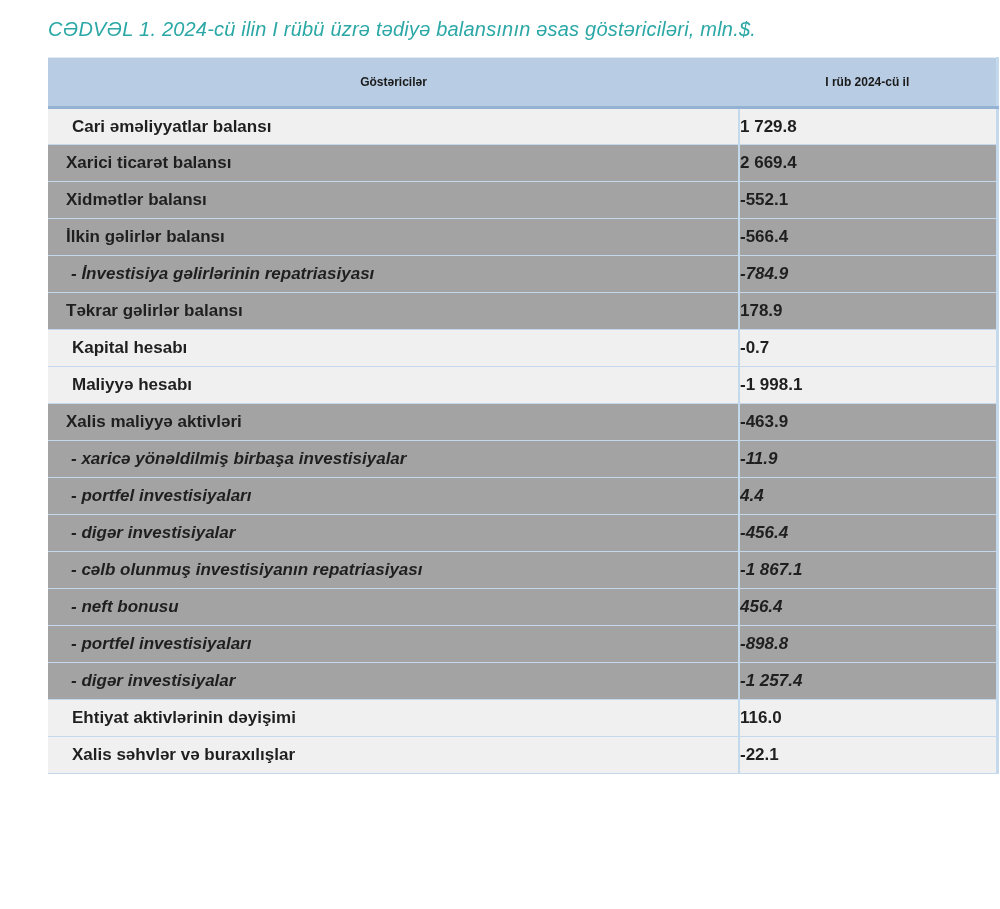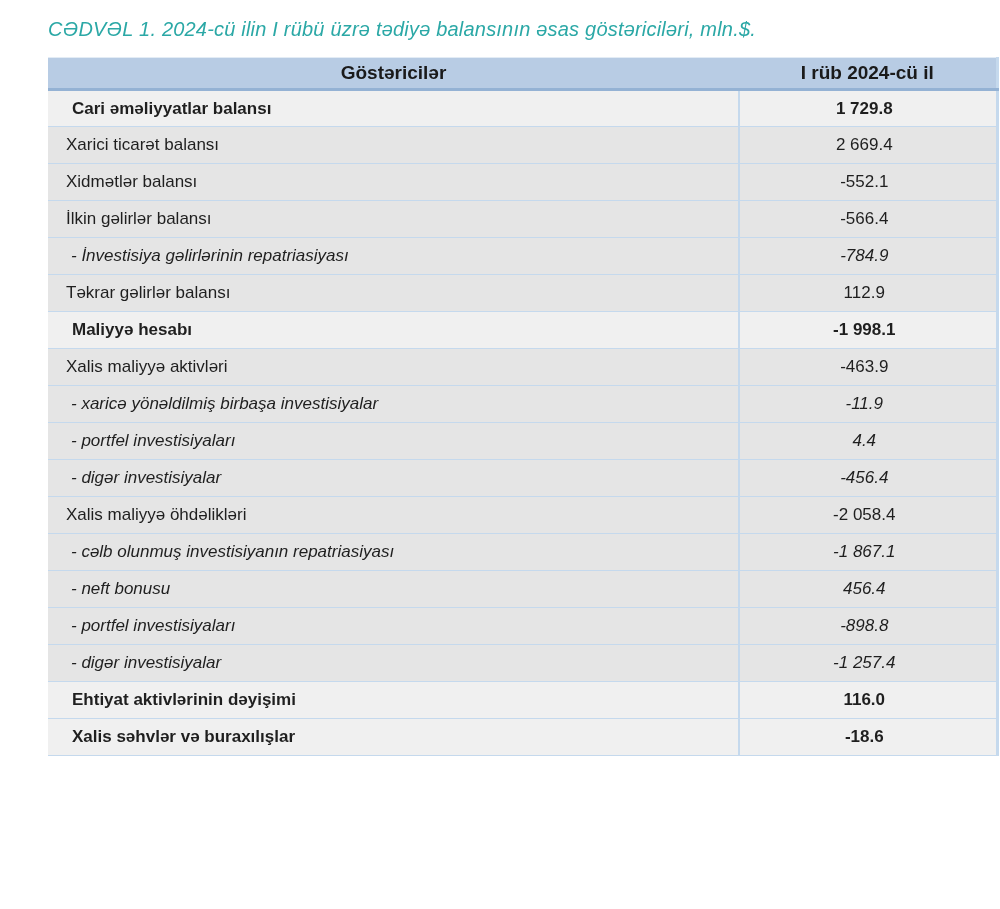--- a/index.html
+++ b/index.html
@@ -32,38 +32,39 @@
     border-collapse:collapse;
     table-layout:fixed;
     border-top:1px solid #e3ecf5;
     border-right:3px solid var(--grid-line);
   }
   col.c-label{width:691px;}
   col.c-value{width:258px;}
   thead th{
     background:var(--header-bg);
     border-bottom:3px solid var(--header-border);
-    font-size:19px;
+    font-size:12px;
     font-weight:bold;
     text-align:center;
-    height:32px;
+    height:50px;
     padding:0;
     color:#1a1a1a;
   }
   tbody td{
     border-bottom:1px solid var(--grid-line);
     font-size:17px;
     height:37px;
     padding:0 7px 0 0;
-    background:#e5e5e5;
+    background:#a3a3a3;
     white-space:nowrap;
     overflow:hidden;
+    font-weight:bold;
   }
   tbody td.cell-label{border-right:2px solid var(--grid-line);}
-  tbody td.cell-value{text-align:center;}
+  tbody td.cell-value{text-align:left;}
   tr.row-section td{
     background:var(--section-bg);
     font-weight:bold;
   }
   tr.row-section td.cell-label{padding-left:24px;}
   tr.row-item td.cell-label{padding-left:18px;}
   tr.row-subitem td{font-style:italic;}
   tr.row-subitem td.cell-label{padding-left:23px;}
 </style>
 </head>
@@ -99,45 +100,45 @@
         <tr class="row-item">
           <td class="cell-label">İlkin gəlirlər balansı</td>
           <td class="cell-value">-566.4</td>
         </tr>
         <tr class="row-subitem">
           <td class="cell-label">- İnvestisiya gəlirlərinin repatriasiyası</td>
           <td class="cell-value">-784.9</td>
         </tr>
         <tr class="row-item">
           <td class="cell-label">Təkrar gəlirlər balansı</td>
-          <td class="cell-value">112.9</td>
+          <td class="cell-value">178.9</td>
+        </tr>
+        <tr class="row-section">
+          <td class="cell-label">Kapital hesabı</td>
+          <td class="cell-value">-0.7</td>
         </tr>
         <tr class="row-section">
           <td class="cell-label">Maliyyə hesabı</td>
           <td class="cell-value">-1 998.1</td>
         </tr>
         <tr class="row-item">
           <td class="cell-label">Xalis maliyyə aktivləri</td>
           <td class="cell-value">-463.9</td>
         </tr>
         <tr class="row-subitem">
           <td class="cell-label">- xaricə yönəldilmiş birbaşa investisiyalar</td>
           <td class="cell-value">-11.9</td>
         </tr>
         <tr class="row-subitem">
           <td class="cell-label">- portfel investisiyaları</td>
           <td class="cell-value">4.4</td>
         </tr>
         <tr class="row-subitem">
           <td class="cell-label">- digər investisiyalar</td>
           <td class="cell-value">-456.4</td>
-        </tr>
-        <tr class="row-item">
-          <td class="cell-label">Xalis maliyyə öhdəlikləri</td>
-          <td class="cell-value">-2 058.4</td>
         </tr>
         <tr class="row-subitem">
           <td class="cell-label">- cəlb olunmuş investisiyanın repatriasiyası</td>
           <td class="cell-value">-1 867.1</td>
         </tr>
         <tr class="row-subitem">
           <td class="cell-label">- neft bonusu</td>
           <td class="cell-value">456.4</td>
         </tr>
         <tr class="row-subitem">
@@ -147,17 +148,17 @@
         <tr class="row-subitem">
           <td class="cell-label">- digər investisiyalar</td>
           <td class="cell-value">-1 257.4</td>
         </tr>
         <tr class="row-section">
           <td class="cell-label">Ehtiyat aktivlərinin dəyişimi</td>
           <td class="cell-value">116.0</td>
         </tr>
         <tr class="row-section">
           <td class="cell-label">Xalis səhvlər və buraxılışlar</td>
-          <td class="cell-value">-18.6</td>
+          <td class="cell-value">-22.1</td>
         </tr>
       </tbody>
   </table>
 </div>
 
 </body></html>

